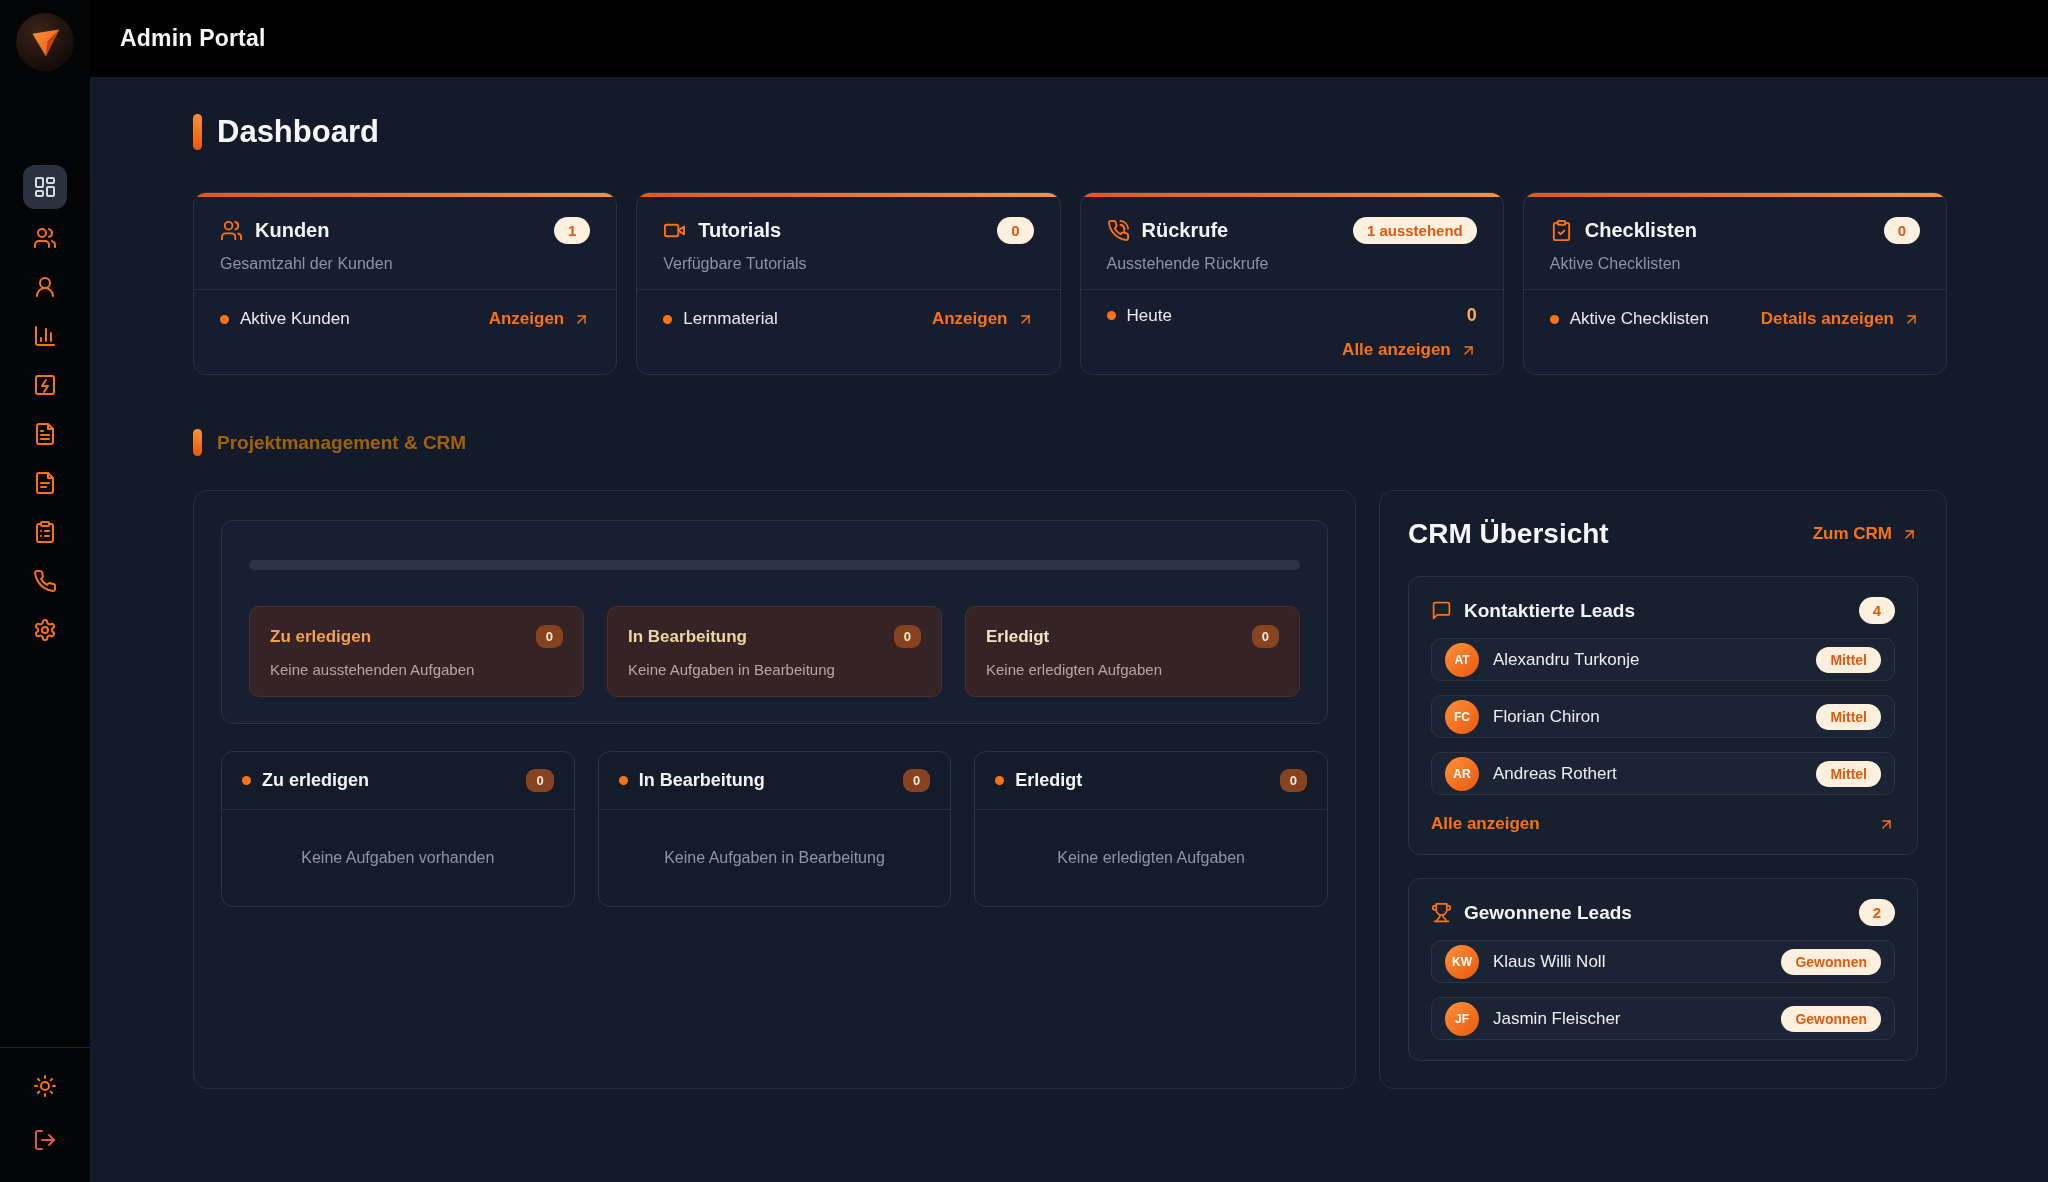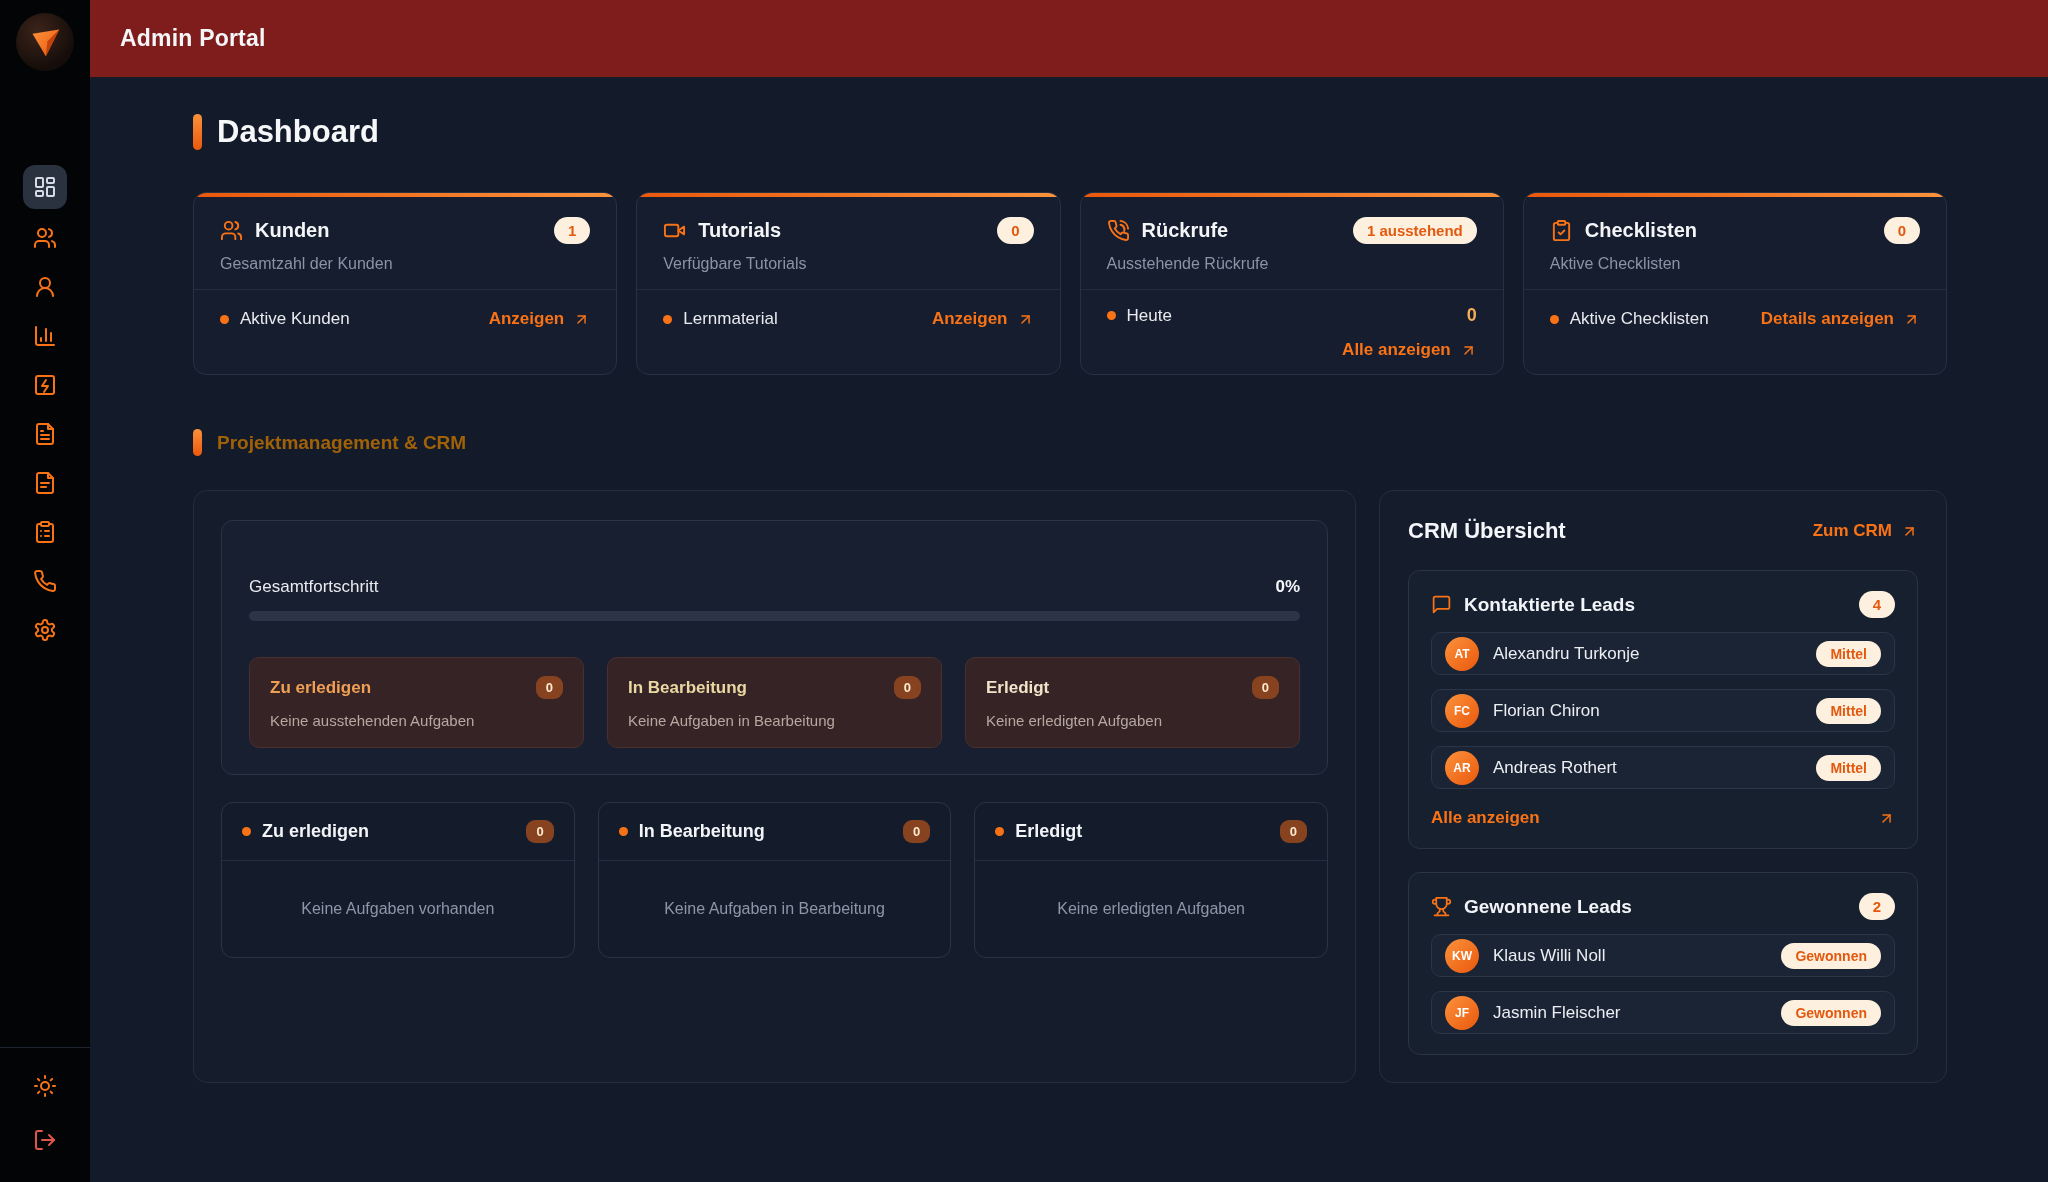--- a/index.html
+++ b/index.html
@@ -16,21 +16,21 @@
   .logo svg { width:40px; height:40px; }
   .side-nav { margin-top:102px; display:flex; flex-direction:column; align-items:center; gap:25px; }
   .nav-item { width:24px; height:24px; color:#f97316; cursor:pointer; }
   .nav-item svg { width:100%; height:100%; }
   .nav-tile { width:44px; height:44px; border-radius:12px; background:#2a3240; display:flex; align-items:center; justify-content:center; margin:-8px 0; }
   .nav-tile .nav-item { color:#d5dbe4; }
   .side-footer { margin-top:auto; width:100%; border-top:1px solid #1d2430; display:flex; flex-direction:column; align-items:center; gap:30px; padding:26px 0 30px; }
   .side-footer .logout { color:#e0564c; }
   
   .main-col { flex:1; display:flex; flex-direction:column; }
-  .topbar { height:78px; background:#7f1d1d; border-bottom:1px solid #161c28; display:flex; align-items:center; padding:0 38px 0 30px; flex-shrink:0; }
+  .topbar { height:78px; background:#000000; border-bottom:1px solid #161c28; display:flex; align-items:center; padding:0 38px 0 30px; flex-shrink:0; }
   .app-title { font-size:23px; font-weight:700; color:#f5f6f8; letter-spacing:.2px; }
   .top-right { margin-left:auto; display:flex; align-items:center; gap:16px; }
   .user-meta { text-align:right; }
   .user-name { font-size:18px; font-weight:700; color:#f2f4f7; }
   .user-email { font-size:16px; color:#99a1b1; margin-top:3px; }
   .avatar { width:54px; height:54px; border-radius:50%; background:#241813; border:3px solid #e8742c; display:flex; align-items:flex-end; justify-content:center; overflow:hidden; cursor:pointer; }
   .avatar svg { width:38px; height:38px; }
   
   .content { padding:36px 101px 0 103px; }
   .sec-head { display:flex; align-items:center; gap:15px; }
@@ -85,21 +85,21 @@
   
   .kanban { margin-top:27px; display:grid; grid-template-columns:repeat(3,1fr); gap:23px; }
   .kb-card { background:#141c2c; border:1px solid #2a3444; border-radius:12px; }
   .kb-head { display:flex; align-items:center; padding:17px 20px; border-bottom:1px solid #232d3d; }
   .kb-label { font-size:18px; font-weight:700; color:#f2f4f7; }
   .kb-body { height:96px; display:flex; align-items:center; justify-content:center; }
   .kb-empty { font-size:16px; color:#8e96a6; }
   
   .crm-panel { padding:27px 28px; }
   .crm-head { display:flex; align-items:center; justify-content:space-between; }
-  .crm-title { font-size:22px; font-weight:700; color:#f4f6f9; }
+  .crm-title { font-size:28px; font-weight:700; color:#f4f6f9; }
   .crm-section { margin-top:26px; border:1px solid #2a3444; border-radius:12px; padding:20px 22px; background:#16202f; }
   .cs-head { display:flex; align-items:center; gap:12px; }
   .cs-icon { width:21px; height:21px; color:#f97316; }
   .cs-icon svg { width:100%; height:100%; }
   .cs-title { font-size:19px; font-weight:700; color:#f2f4f7; }
   .lead-row { margin-top:14px; background:#1a2435; border:1px solid #2b3546; border-radius:10px; height:43px; display:flex; align-items:center; padding:0 13px; cursor:pointer; }
   .lead-av { width:34px; height:34px; border-radius:50%; background:linear-gradient(135deg,#fb923c,#ea580c); color:#fff; font-size:12px; font-weight:700; display:flex; align-items:center; justify-content:center; margin-right:14px; flex-shrink:0; }
   .lead-name { font-size:17px; color:#eceef2; }
   .lead-row .pill { font-size:14px; padding:5px 14px; }
   .cs-footer { margin-top:19px; display:flex; align-items:center; justify-content:space-between; }
@@ -318,24 +318,20 @@
 
     <div class="sec-head" style="margin-top:54px;">
       <div class="sec-bar h2"></div>
       <h2 class="section-title">Projektmanagement &amp; CRM</h2>
     </div>
 
     <div class="lower">
 
       <section class="panel left-panel">
         <div class="project-card">
-          <div class="prog-row">
-            <span class="prog-label">Gesamtfortschritt</span>
-            <span class="prog-val">0%</span>
-          </div>
           <div class="prog-track">
               <div class="prog-fill"></div>
             </div>
 
           <div class="status-grid">
             <div class="status-box">
               <div class="sb-head">
                 <span class="sb-label todo">Zu erledigen</span>
                 <span class="mini-badge">0</span>
               </div>

